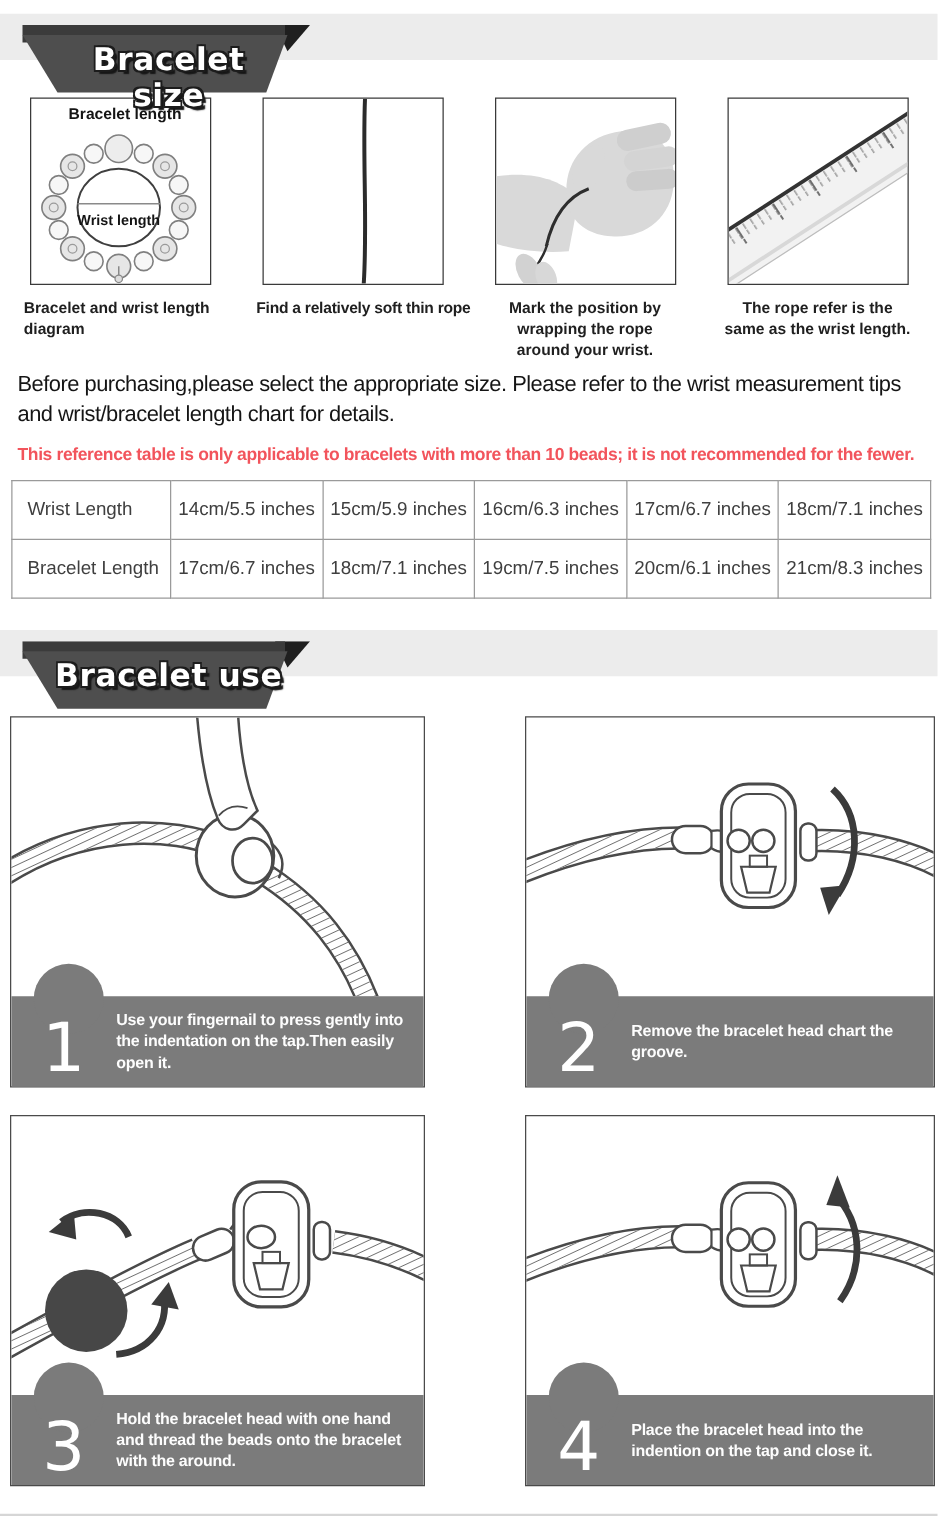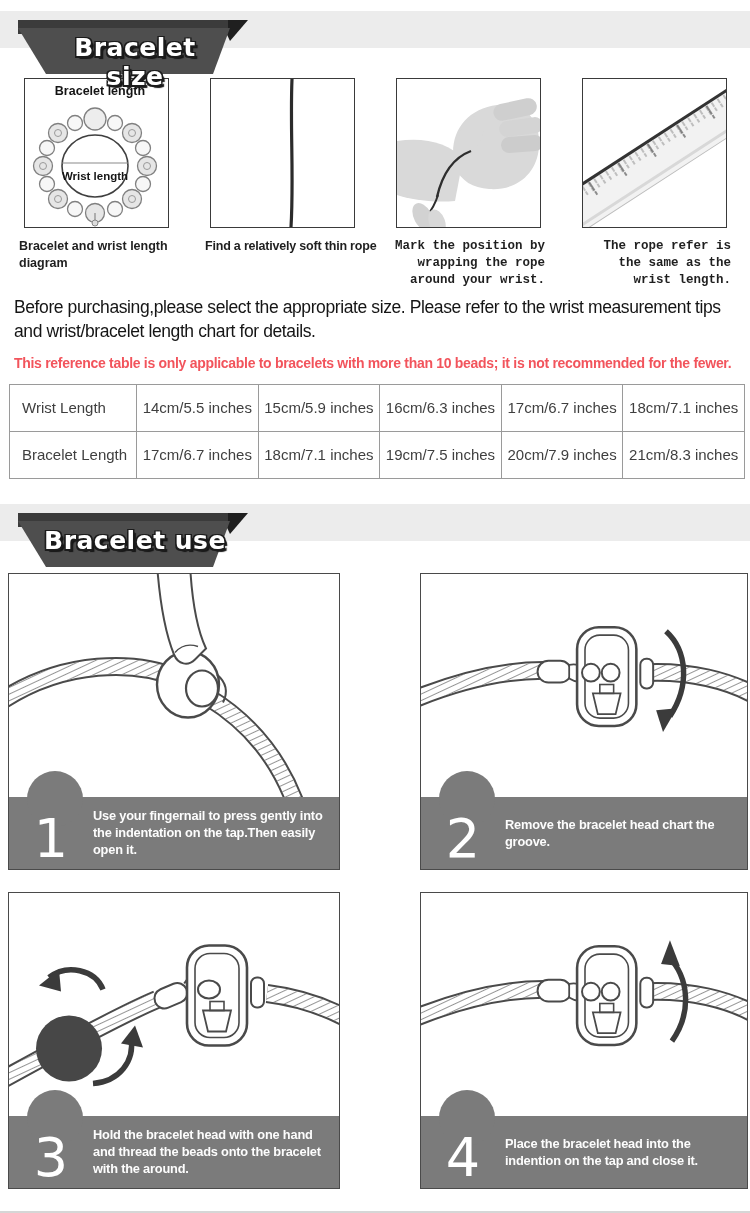--- a/index.html
+++ b/index.html
@@ -22,21 +22,21 @@
   }
 
   
   .measure-row{display:flex;padding:26px 3px 0 3px;}
   .m-col{flex:1;display:flex;flex-direction:column;align-items:center;}
   .m-box{width:143px;height:148px;border:1.6px solid #3a3a3a;background:#fff;overflow:hidden;}
   .m-box svg{display:block;width:143px;height:148px;}
   .m-cap{margin-top:10px;width:154px;font-weight:bold;font-size:12.5px;line-height:1.35;color:#1f1f1f;}
   .cap-center{text-align:left;}
   .cap-nowrap{white-space:nowrap;text-align:right;letter-spacing:-0.2px;}
-  .cap-left{text-align:right;font-family:Liberation Mono, monospace;}
+  .cap-left{text-align:center;}
 
   
   .intro{
     margin:6px 18px 0 14px;font-weight:normal;font-size:17.5px;line-height:1.38;
     letter-spacing:-0.4px;color:#151515;
   }
   .note{
     margin:12px 0 0 14px;font-weight:bold;font-size:14px;letter-spacing:-0.3px;
     white-space:nowrap;color:#f2545c;
   }
@@ -193,21 +193,21 @@
         <td>15cm/5.9 inches</td>
         <td>16cm/6.3 inches</td>
         <td>17cm/6.7 inches</td>
         <td>18cm/7.1 inches</td>
       </tr>
       <tr>
         <td class="rowhead">Bracelet Length</td>
         <td>17cm/6.7 inches</td>
         <td>18cm/7.1 inches</td>
         <td>19cm/7.5 inches</td>
-        <td>20cm/7.9 inches</td>
+        <td>20cm/6.1 inches</td>
         <td>21cm/8.3 inches</td>
       </tr>
     </tbody>
   </table>
 
   <div class="banner-wrap second">
     <div class="strip"></div>
     <div class="ribbon">
       <svg viewBox="0 0 250 56">
         <polygon points="204,0 232,0 214,21" fill="#1f1f1f"></polygon>

